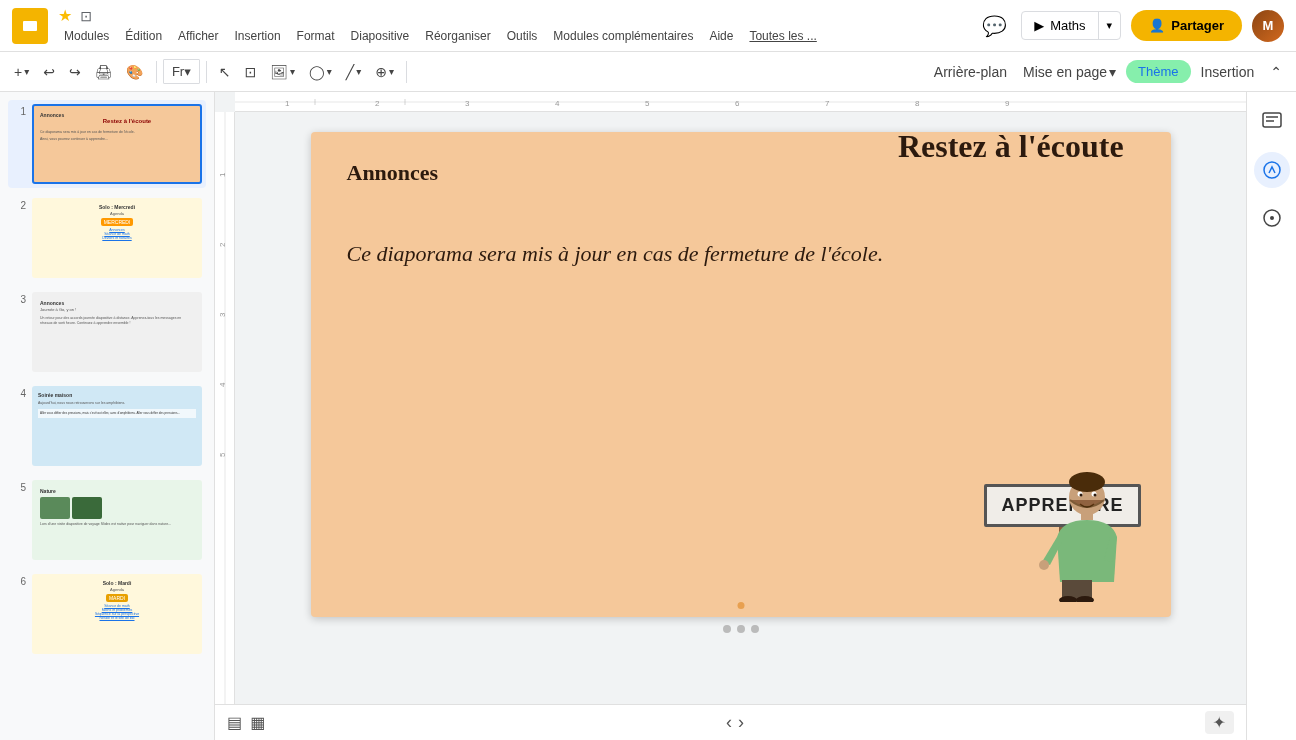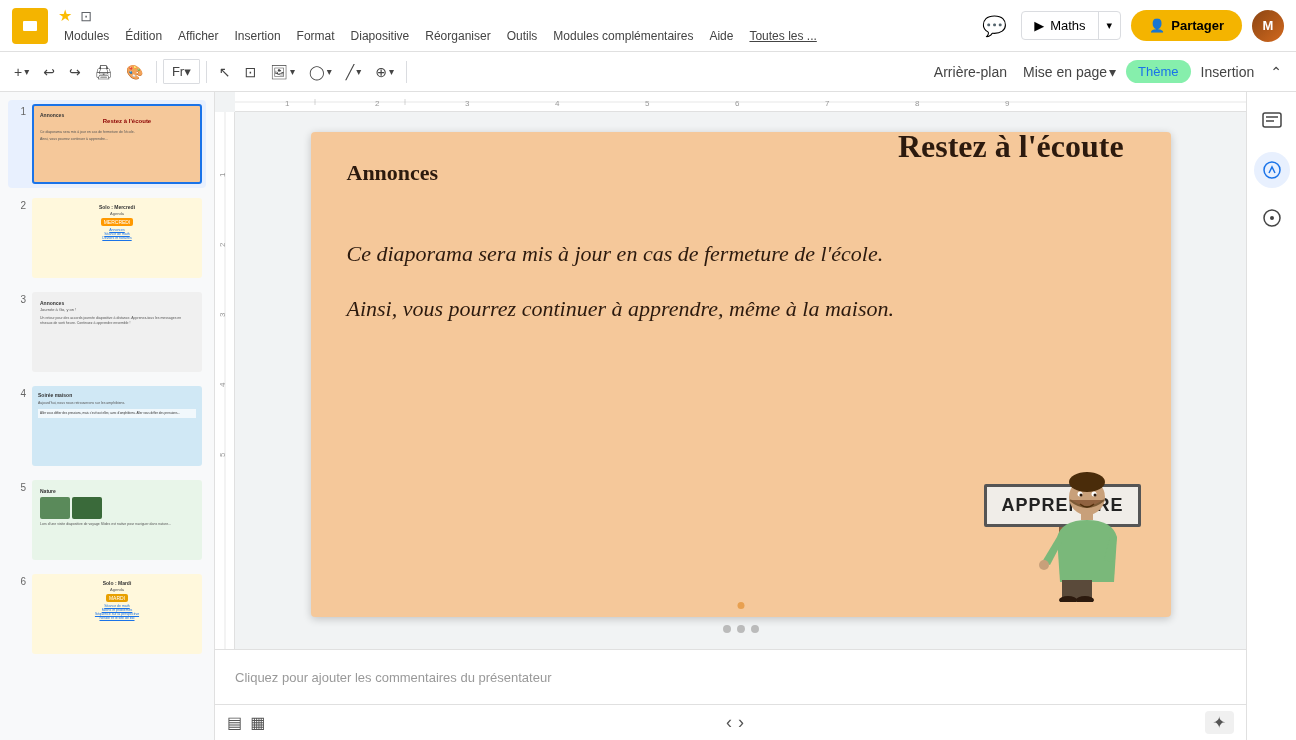--- a/index.html
+++ b/index.html
@@ -612,21 +612,20 @@
 
           <div class="slide-content">
 
             <div style="display:flex; align-items:flex-start; justify-content:space-between;">
               <div class="slide-annonces">Annonces</div>
               <div class="slide-restez" style="position:absolute;left:50%;transform:translateX(-10%);top:28px;font-size:32px;font-weight:bold;color:#2c1a0e;font-family:Georgia,serif;">Restez à l'écoute</div>
             </div>
 
             <div class="slide-body">
               <div class="slide-line1">Ce diaporama sera mis à jour en cas de fermeture de l'école.</div>
-              <div class="slide-line2" style="margin-top:20px;">Ainsi, vous pourrez continuer à apprendre, même à la maison.</div>
             </div>
           </div>
 
           <div style="position:absolute; bottom:15px; right:30px; display:flex; flex-direction:column; align-items:center;">
 
             <div style="background:#f0ede8; border:3px solid #555; padding:8px 14px; font-size:18px; font-weight:bold; font-family:Arial,sans-serif; color:#222; border-radius:2px; letter-spacing:1px;">APPRENDRE</div>
 
             <div style="width:6px; height:25px; background:#8B6040;"></div>
 
             <svg width="90" height="130" viewBox="0 0 90 130" style="margin-top:-80px; margin-left:30px;">
@@ -669,23 +668,20 @@
         </div>
 
         <div class="slide-scroll-dots">
           <div style="width:8px;height:8px;border-radius:50%;background:#bbb;"></div>
           <div style="width:8px;height:8px;border-radius:50%;background:#bbb;"></div>
           <div style="width:8px;height:8px;border-radius:50%;background:#bbb;"></div>
         </div>
       </div>
     </div>
 
-    <div class="notes-area">
-      <span style="color:#999;font-size:13px;">Cliquez pour ajouter les commentaires du présentateur</span>
-    </div>
 
     <div style="display:flex;align-items:center;justify-content:space-between;padding:4px 12px;background:#fff;border-top:1px solid #e0e0e0;height:36px;">
       <div style="display:flex;gap:8px;">
         <button style="background:none;border:none;cursor:pointer;font-size:16px;color:#555;">▤</button>
         <button style="background:none;border:none;cursor:pointer;font-size:16px;color:#555;">▦</button>
       </div>
       <div style="display:flex;gap:6px;align-items:center;">
         <button style="background:none;border:none;cursor:pointer;font-size:18px;color:#555;">‹</button>
         <button style="background:none;border:none;cursor:pointer;font-size:18px;color:#555;">›</button>
       </div>

